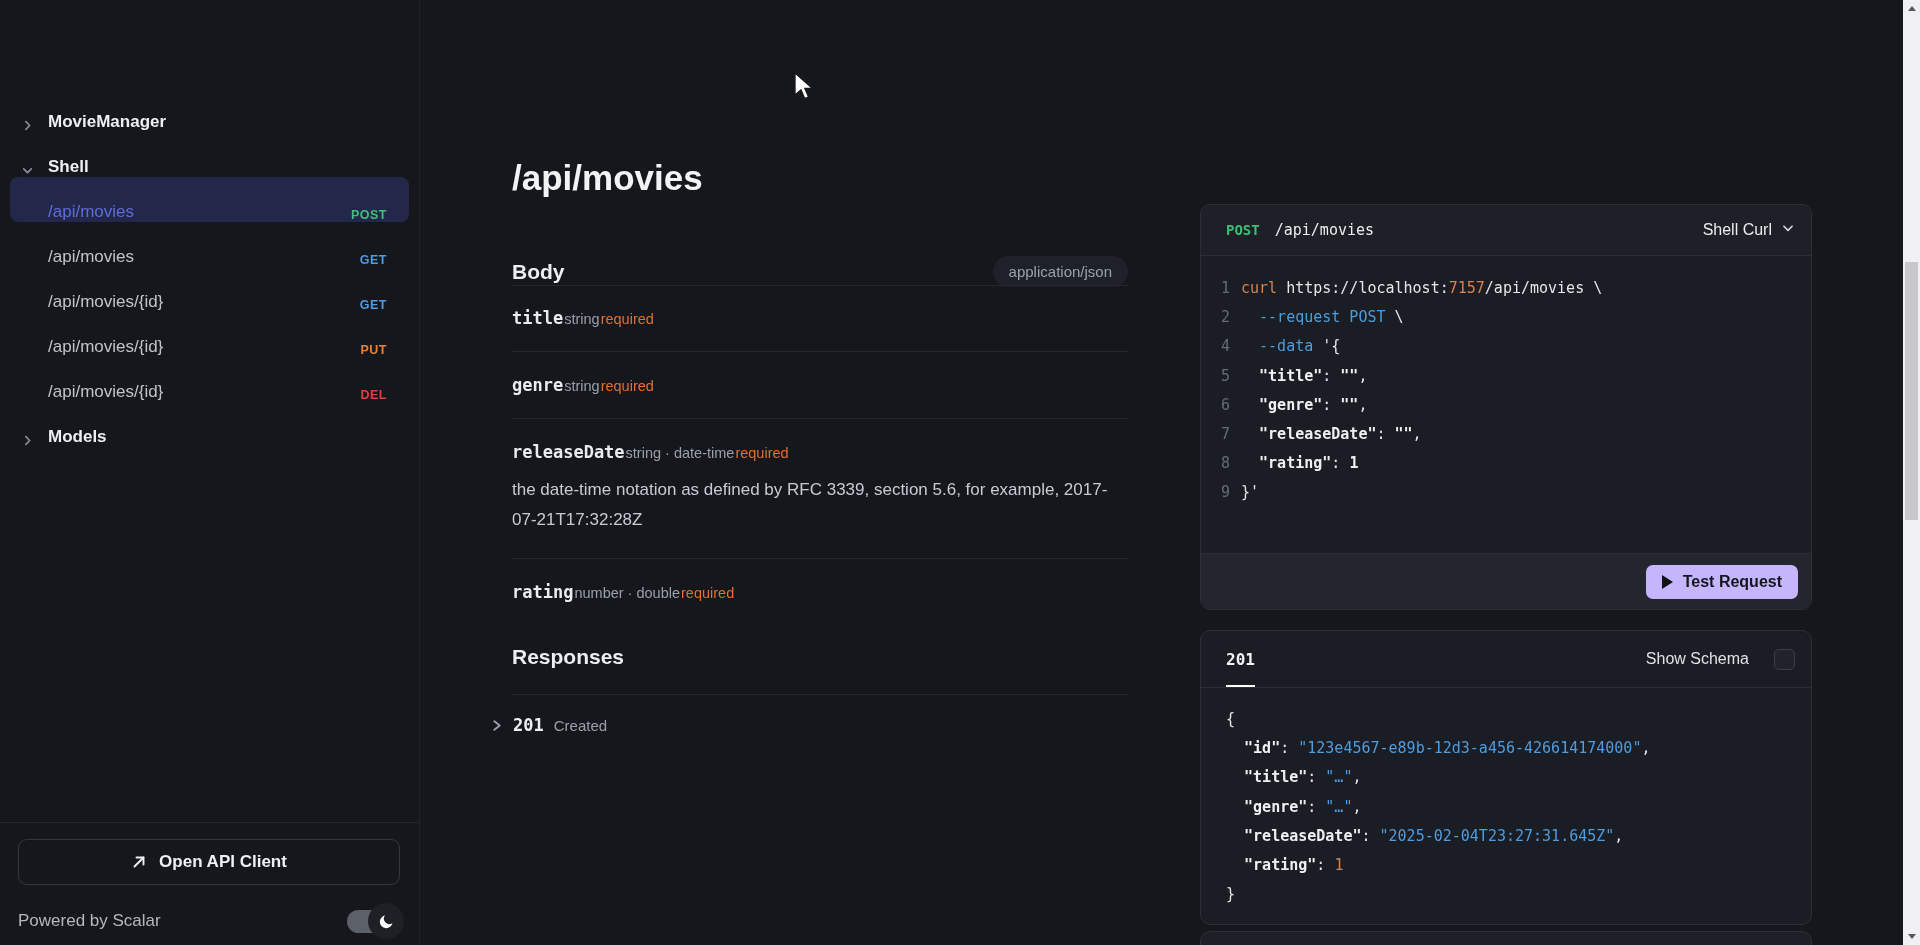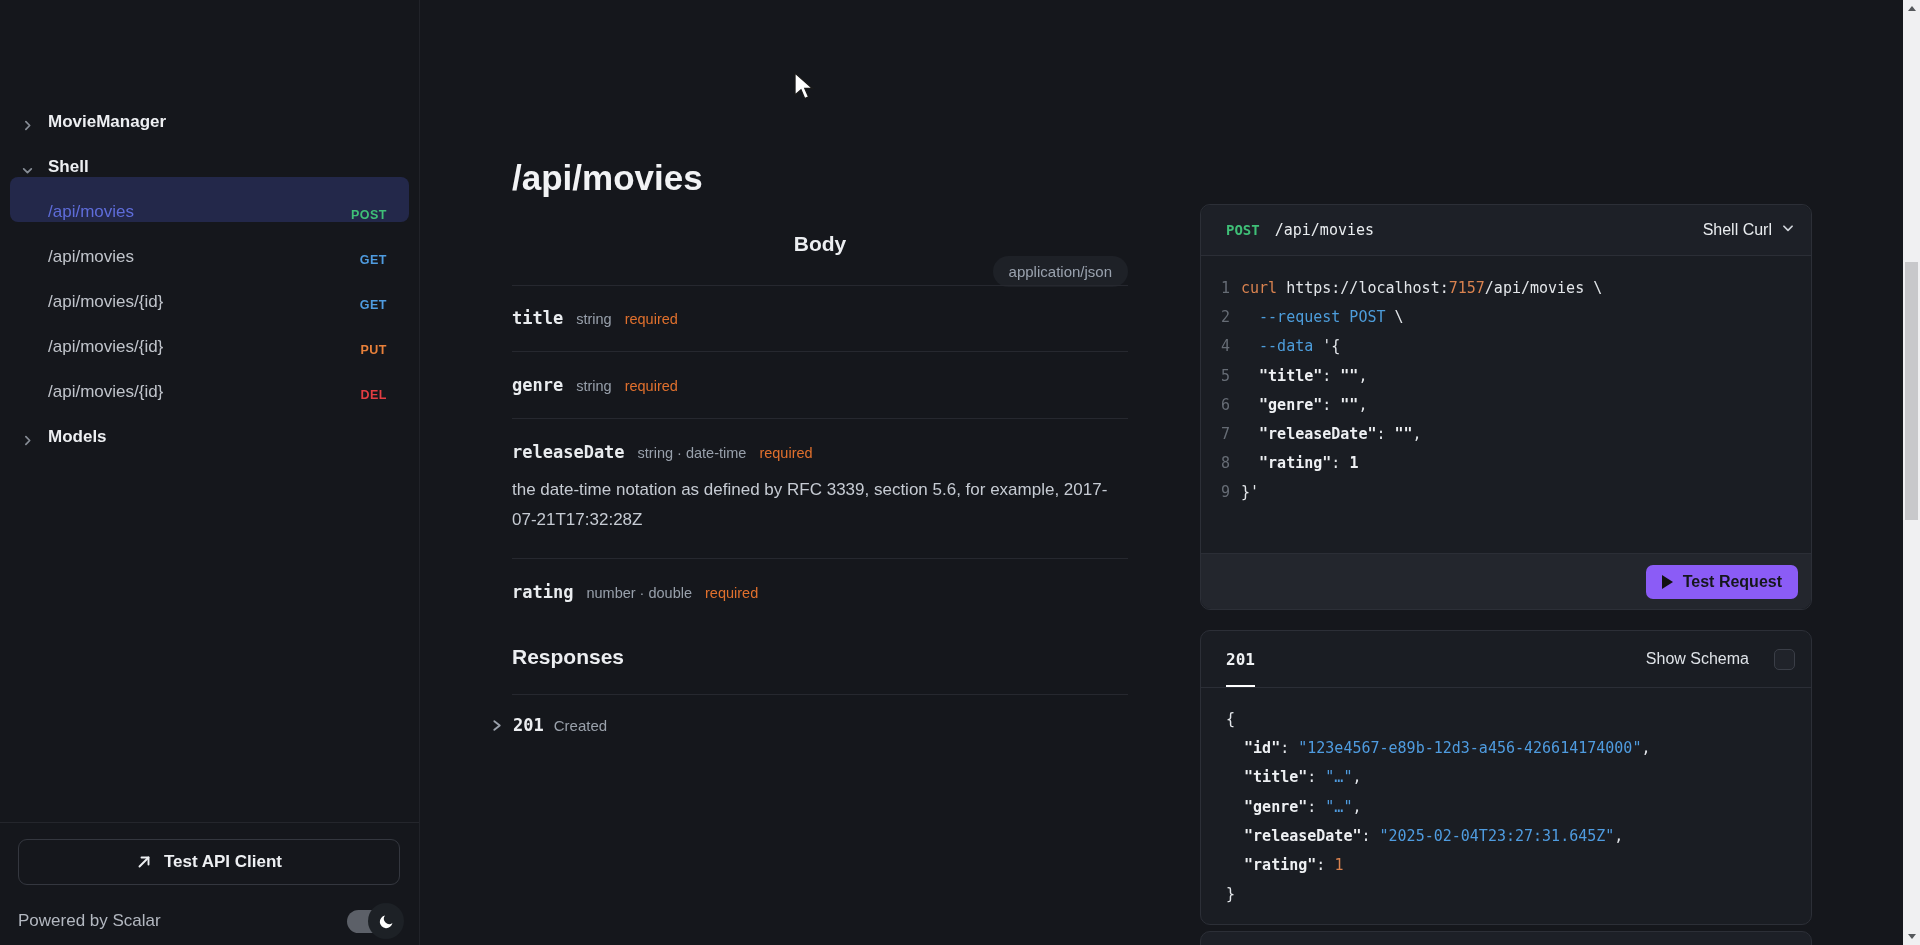--- a/index.html
+++ b/index.html
@@ -36,21 +36,21 @@
 
   
   .page-title{position:absolute;left:512px;top:135px;font-size:35px;font-weight:700;color:#f2f3f5;}
   .sec-head{position:absolute;left:512px;width:616px;display:flex;align-items:center;}
   .sec-head h2{margin:0;font-size:21px;font-weight:700;color:#eceef1;}
   .ct-badge{margin-left:auto;background:#1e2127;border-radius:16px;padding:7px 16px;font-size:15px;color:#9aa2ae;}
   .hr{position:absolute;left:512px;width:616px;border-top:1px solid #26282f;}
   #fields{position:absolute;left:512px;top:285px;width:616px;}
   .field{padding:23px 0;}
   .field.bordered{border-bottom:1px solid #26282f;}
-  .frow{display:flex;align-items:baseline;gap:13px;}
+  .frow{display:flex;align-items:baseline;gap:1px;}
   .fname{font-family:"DejaVu Sans Mono",monospace;font-size:17px;font-weight:600;color:#e9ecef;}
   .ftype{font-size:14.5px;color:#98a0ab;}
   .freq{font-size:14.5px;color:#e0702d;}
   .fdesc{margin-top:13px;font-size:17px;line-height:30px;color:#c6cbd3;max-width:600px;}
   .resp-row{position:absolute;left:490px;top:710px;height:30px;display:flex;align-items:center;gap:10px;cursor:pointer;}
   .resp-code{font-family:"DejaVu Sans Mono",monospace;font-size:17px;font-weight:600;color:#eceef1;}
   .resp-label{font-size:15px;color:#9aa1ab;}
 
   
   .card{position:absolute;left:1200px;width:612px;border:1px solid #2c2f37;border-radius:10px;background:#1a1d23;box-sizing:border-box;}
@@ -60,21 +60,21 @@
   .hd-method{font-family:"DejaVu Sans Mono",monospace;font-size:14px;font-weight:700;color:#3fbf77;margin-right:15px;}
   .hd-path{font-family:"DejaVu Sans Mono",monospace;font-size:15px;color:#e9ecef;}
   .client-sel{margin-left:auto;display:flex;align-items:flex-start;gap:9px;font-size:16px;color:#e9ecef;cursor:pointer;}
   .code{padding:18px 14px 18px 15px;font-family:"DejaVu Sans Mono",monospace;font-size:15px;line-height:29.2px;}
   .cl{white-space:pre;}
   .ln{display:inline-block;width:14px;margin-right:11px;color:#666c75;text-align:right;}
   .tok-w{color:#e3e6ea;} .tok-wb{color:#eef0f3;font-weight:700;}
   .tok-org{color:#d9824f;} .tok-blu{color:#4d9ddb;} .tok-blu2{color:#4f9ce0;}
   .card-foot{position:absolute;left:0;right:0;bottom:0;height:56px;background:#23262d;border-top:1px solid #2b2e36;
              border-radius:0 0 10px 10px;display:flex;align-items:center;justify-content:flex-end;padding:0 13px;box-sizing:border-box;}
-  .test-btn{background:#8b5cf6;color:#15171c;font-weight:700;font-size:16px;height:34px;padding:0 16px;border-radius:7px;
+  .test-btn{background:#c4b5fd;color:#15171c;font-weight:700;font-size:16px;height:34px;padding:0 16px;border-radius:7px;
             display:flex;align-items:center;gap:10px;border:none;font-family:"Liberation Sans",sans-serif;cursor:pointer;justify-content:flex-end;}
   .play{width:0;height:0;border-left:11px solid #111;border-top:7px solid transparent;border-bottom:7px solid transparent;}
 
   .resp-card{top:630px;height:295px;}
   .resp-head{position:relative;height:56px;border-bottom:1px solid #2b2e36;display:flex;align-items:center;padding:0 16px 0 25px;}
   .tab{height:53px;line-height:56px;border-bottom:2.5px solid #ffffff;font-family:"DejaVu Sans Mono",monospace;
        font-size:16px;font-weight:600;color:#f0f2f4;cursor:pointer;}
   .show-schema{margin-left:auto;display:flex;align-items:center;gap:25px;font-size:16px;color:#dfe3e8;}
   .checkbox{width:19px;height:19px;border:1.5px solid #3a3e47;border-radius:5px;background:#20232a;cursor:pointer;}
   .resp-json{padding:17px 14px 17px 25px;font-family:"DejaVu Sans Mono",monospace;font-size:15px;line-height:29.2px;}
@@ -145,38 +145,38 @@
       </nav>
 
     <div class="side-div"></div>
     <button class="open-btn">
       <span style="display:flex;">
         <svg width="16" height="16" viewBox="0 0 16 16" fill="none" stroke="#eef0f3" stroke-width="1.9" stroke-linecap="round" stroke-linejoin="round">
           <line x1="3.5" y1="12.5" x2="12.5" y2="3.5"></line>
             <polyline points="5.5,3.5 12.5,3.5 12.5,10.5"></polyline>
         </svg>
       </span>
-      <span>Test API Client</span>
+      <span>Open API Client</span>
     </button>
     <div class="powered">
       <span>Powered by Scalar</span>
       <span class="toggle">
         <span class="track"></span>
         <span class="knob">
           <svg width="17" height="17" viewBox="0 0 16 16">
             <path d="M13.6 9.4 A6 6 0 1 1 6.6 2.4 A5 5 0 0 0 13.6 9.4 Z" fill="#ffffff"></path>
           </svg>
         </span>
       </span>
     </div>
   </aside>
 
   <h1 class="page-title">/api/movies</h1>
 
-  <div class="sec-head" style="top:232px;flex-direction:column;">
+  <div class="sec-head" style="top:256px;">
     <h2>Body</h2>
     <span class="ct-badge">application/json</span>
   </div>
   <div class="hr" style="top:285px;"></div>
   <div id="fields">
       <div class="field bordered">
         <div class="frow">
           <span class="fname">title</span>
           <span class="ftype">string</span>
           <span class="freq">required</span>

